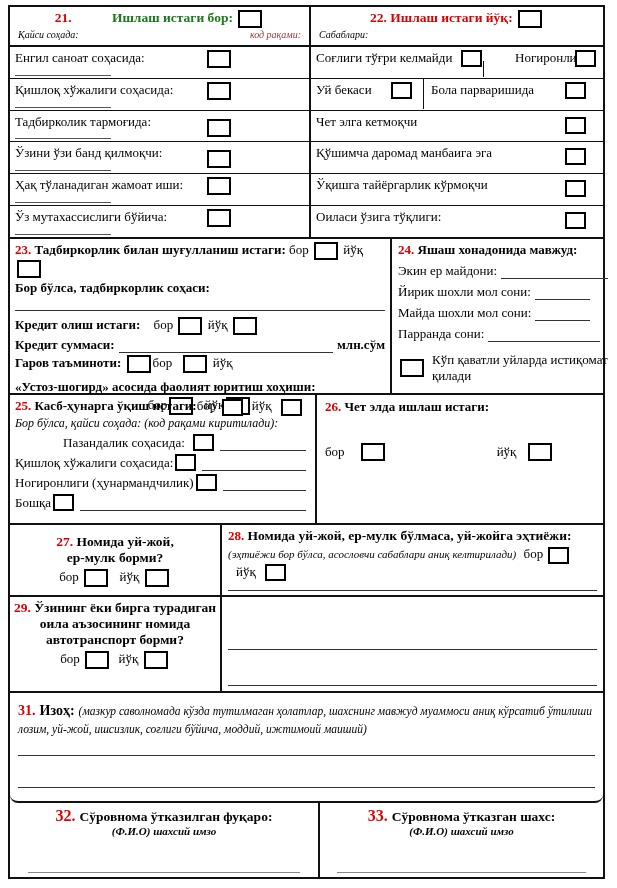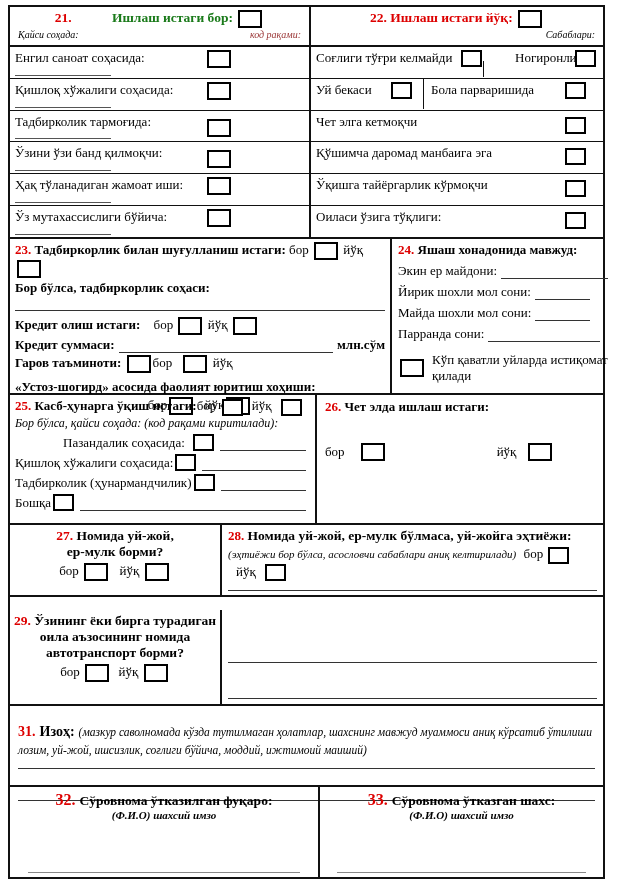--- a/index.html
+++ b/index.html
@@ -43,29 +43,29 @@
   .sumrow{display:flex;align-items:flex-end;}
   #colS24 .fld{display:flex;align-items:flex-end;margin-top:5px;}
   #colS24 .cbl{display:flex;align-items:center;margin-top:10px;gap:6px;}
   
   #blkC{height:130px;}
   #colS25{width:307px;padding:3px 5px;font-size:13px;}
   #colS26{flex:1;padding:4px 8px;font-size:13px;}
   #colS25 .r{display:flex;align-items:flex-end;margin-top:3px;}
   
   #blkD{height:72px;}
-  #colS27{width:212px;text-align:center;padding-top:3px;font-size:13.5px;}
+  #colS27{width:212px;text-align:center;padding-top:9px;font-size:13.5px;}
   #colS28{flex:1;padding:3px 6px;font-size:13px;}
   
-  #blkE{height:96px;margin-top:13px;}
+  #blkE{height:96px;}
   #colS29{width:212px;text-align:center;padding-top:3px;font-size:13.5px;}
   #colS30{flex:1;padding:3px 6px;font-size:13px;}
   .absline{position:absolute;left:6px;right:6px;border-bottom:1.6px solid #333;}
   
-  #blkF{height:81px;display:block;position:relative;padding:16px 8px;box-sizing:border-box;}
+  #blkF{height:110px;display:block;position:relative;padding:8px 8px;box-sizing:border-box;border-radius:8px;}
   
   #blkG{flex:1;}
   #colS32{width:310px;text-align:center;padding-top:4px;}
   #colS33{flex:1;text-align:center;padding-top:4px;}
   .sig{position:absolute;bottom:4px;left:6%;right:6%;border-bottom:1.3px solid #888;}
 </style>
 </head>
 <body>
 
 <div class="form">
@@ -114,21 +114,21 @@
         <span class="uln"></span>
       </div>
     </div>
     <div class="col" id="colS22">
       <div class="hd">
         <div class="l1">
           <span class="red">22.</span>
           <span class="red">Ишлаш истаги йўқ:</span>
           <span class="cb"></span>
         </div>
-        <div class="l2" style="justify-content:flex-end;">
+        <div class="l2" style="justify-content:flex-start;">
           <span class="i">Сабаблари:</span>
         </div>
       </div>
       <div class="rw">
         <span class="lbl">Соғлиги тўғри келмайди</span>
         <span class="cb sm" style="left:148px;top:3px;"></span>
         <span class="vline" style="left:172px;top:14px;height:16px;"></span>
         <span class="lbl" style="left:204px;">Ногиронлиги</span>
         <span class="cb sm" style="left:262px;top:3px;"></span>
       </div>
@@ -236,21 +236,21 @@
         <span>Пазандалик соҳасида:</span>
         <span class="cb sm" style="margin-left:8px;"></span>
           <span class="fill"></span>
       </div>
       <div class="r">
         <span>Қишлоқ хўжалиги соҳасида:</span>
         <span class="cb sm"></span>
           <span class="fill"></span>
       </div>
       <div class="r">
-        <span>Тадбирколик (ҳунармандчилик)</span>
+        <span>Ногиронлиги (ҳунармандчилик)</span>
         <span class="cb sm"></span>
           <span class="fill"></span>
       </div>
       <div class="r">
         <span>Бошқа</span>
         <span class="cb sm"></span>
           <span class="fill"></span>
       </div>
     </div>
     <div class="col" id="colS26">

